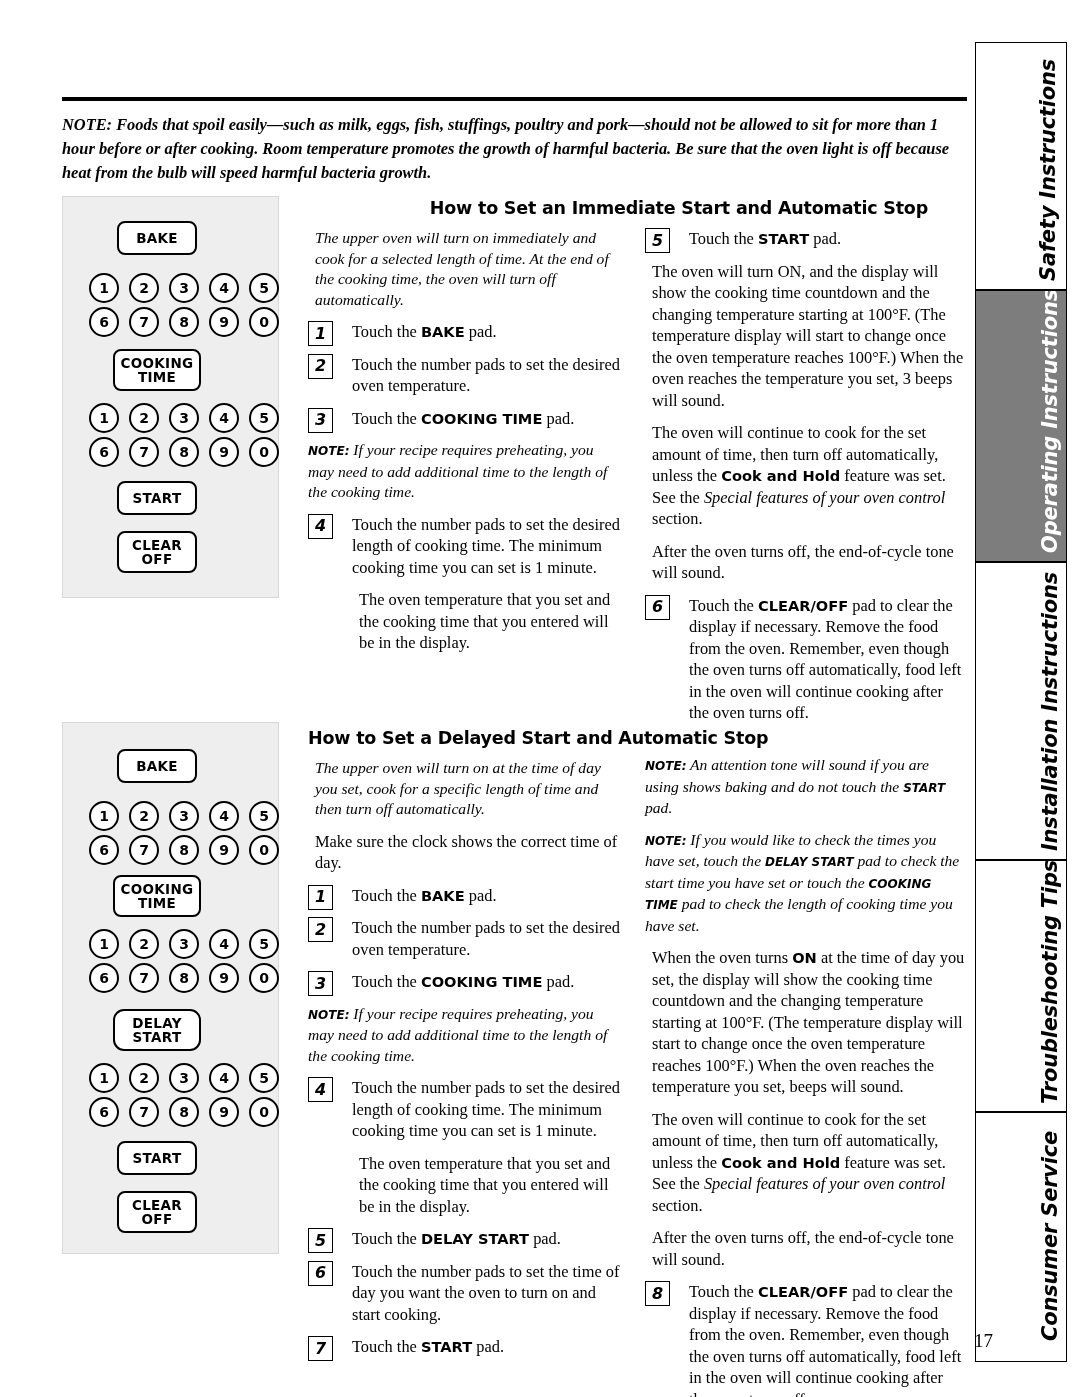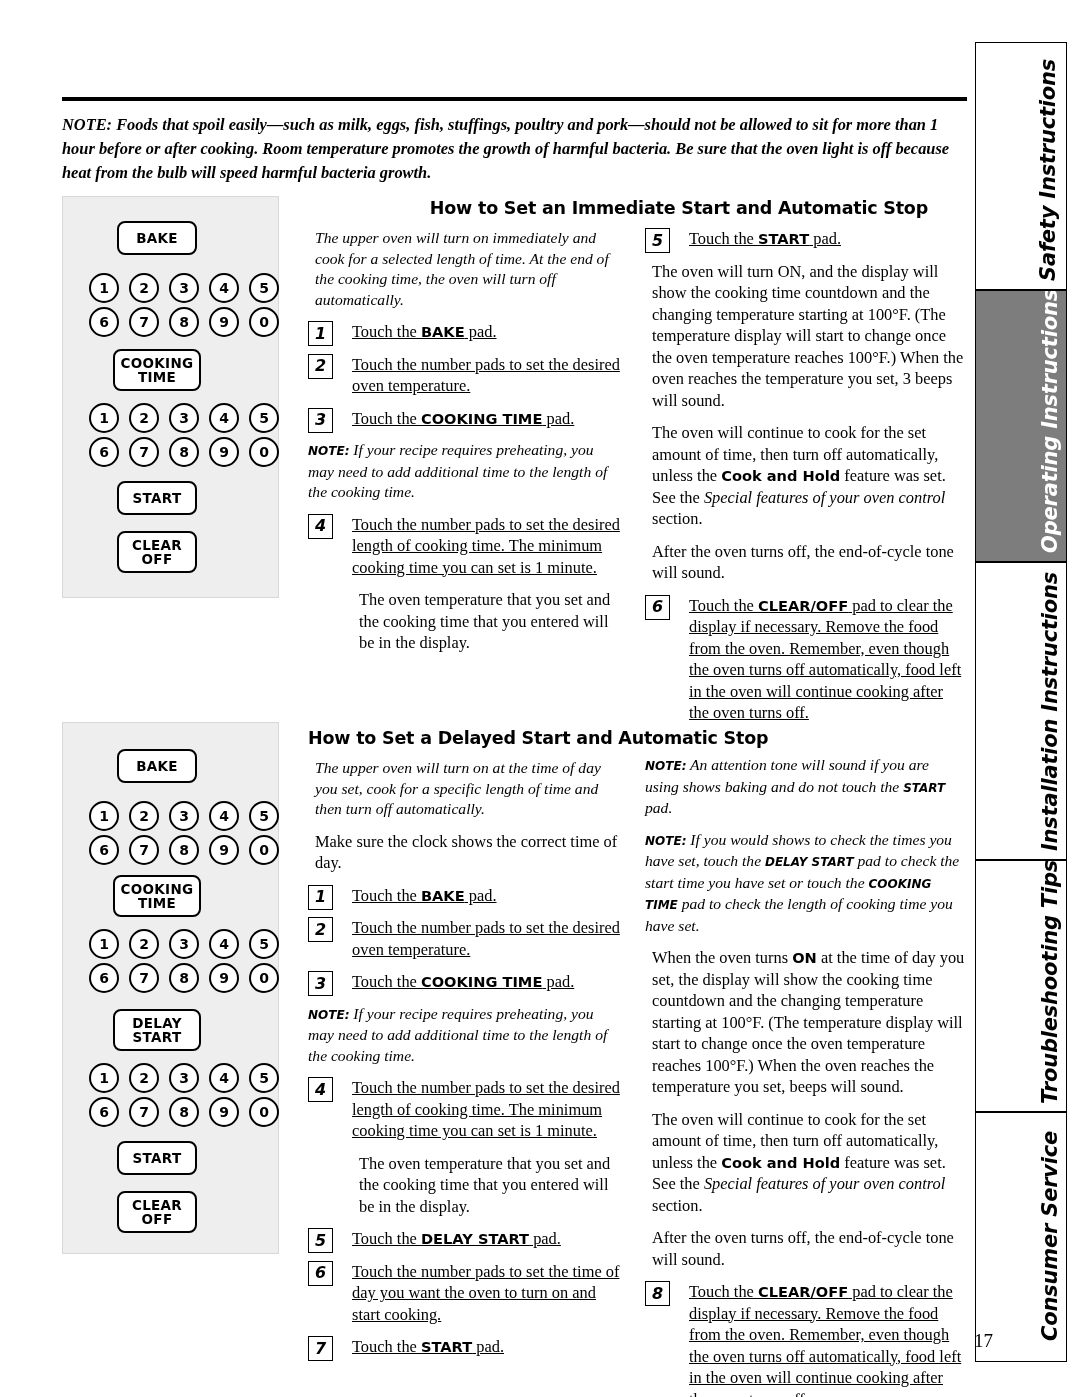--- a/index.html
+++ b/index.html
@@ -150,21 +150,21 @@
     position:absolute; left:0; top:0px;
     width:25px; height:25px;
     border:1.6px solid #000;
     box-sizing:border-box;
     font-family:"DejaVu Sans", sans-serif;
     font-style:italic;
     font-weight:bold;
     font-size:16px;
     display:flex; align-items:center; justify-content:center;
   }
-  .steptext { font-size:16.4px; line-height:21.5px;text-decoration:underline; }
+  .steptext { font-size:16.4px; line-height:21.5px; }
 
   .pagenum {
     position:absolute; left:930px; top:1330px;
     font-family:"Liberation Serif", serif;
     font-size:19px;
     margin-left:44px;
   }
 </style>
 </head>
 <body>
@@ -312,21 +312,21 @@
       <div class="num">4</div>
       <div class="num">5</div>
     </div>
     <div class="numrow" style="left:26px; top:240px;">
       <div class="num">6</div>
       <div class="num">7</div>
       <div class="num">8</div>
       <div class="num">9</div>
       <div class="num">0</div>
     </div>
-    <div class="kbtn" style="left:50px; top:286px; width:88px; height:42px;">
+    <div class="kbtn" style="left:50px; top:286px; width:88px; height:42px;border-radius:11px;">
       <span>DELAY</span>
       <span>START</span>
     </div>
     <div class="numrow" style="left:26px; top:340px;">
       <div class="num">1</div>
       <div class="num">2</div>
       <div class="num">3</div>
       <div class="num">4</div>
       <div class="num">5</div>
     </div>
@@ -388,21 +388,21 @@
 
     <div class="step">
       <div class="stepnum">7</div>
       <div class="steptext"><span>Touch the </span><span class="sans-b2">START</span><span> pad.</span></div>
     </div>
   </div>
 
   <div class="col" style="left:645px; top:755px; width:320px;">
     <p class="note"><span class="sans-b">NOTE:</span><span> An attention tone will sound if you are using shows baking and do not touch the </span><span class="sans-b">START</span><span> pad.</span></p>
 
-    <p class="note"><span class="sans-b">NOTE:</span><span> If you would shows to check the times you have set, touch the </span><span class="sans-b">DELAY START</span><span> pad to check the start time you have set or touch the </span><span class="sans-b">COOKING TIME</span><span> pad to check the length of cooking time you have set.</span></p>
+    <p class="note"><span class="sans-b">NOTE:</span><span> If you would like to check the times you have set, touch the </span><span class="sans-b">DELAY START</span><span> pad to check the start time you have set or touch the </span><span class="sans-b">COOKING TIME</span><span> pad to check the length of cooking time you have set.</span></p>
 
     <p class="p"><span>When the oven turns </span><span class="sans-b2">ON</span><span> at the time of day you set, the display will show the cooking time countdown and the changing temperature starting at 100°F. (The temperature display will start to change once the oven temperature reaches 100°F.) When the oven reaches the temperature you set, beeps will sound.</span></p>
 
     <p class="p"><span>The oven will continue to cook for the set amount of time, then turn off automatically, unless the </span><span class="sans-b2">Cook and Hold</span><span> feature was set. See the </span><span style="font-style:italic">Special features of your oven control</span><span> section.</span></p>
 
     <p class="p">After the oven turns off, the end-of-cycle tone will sound.</p>
 
     <div class="step">
       <div class="stepnum">8</div>
       <div class="steptext"><span>Touch the </span><span class="sans-b2">CLEAR/OFF</span><span> pad to clear the display if necessary. Remove the food from the oven. Remember, even though the oven turns off automatically, food left in the oven will continue cooking after the oven turns off.</span></div>

